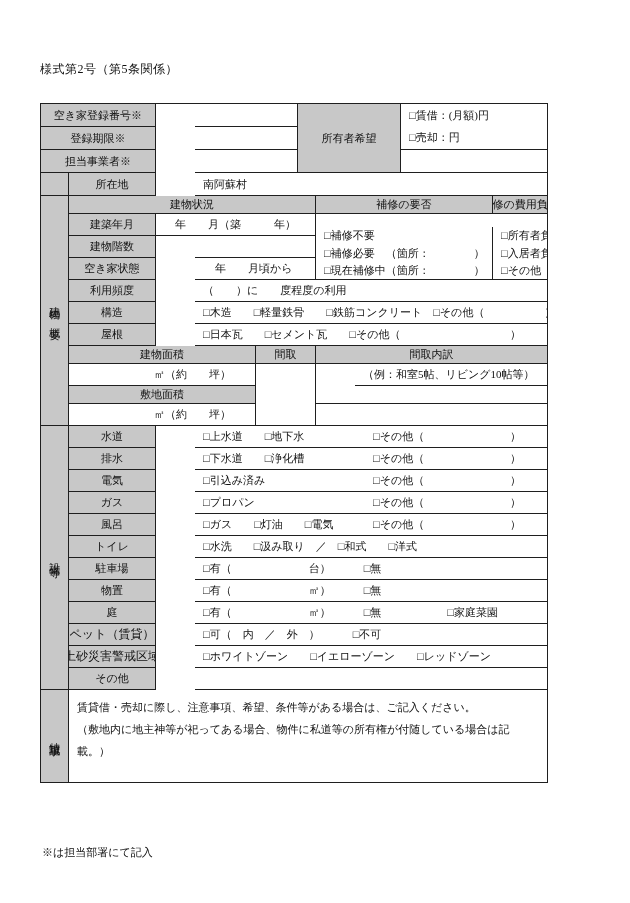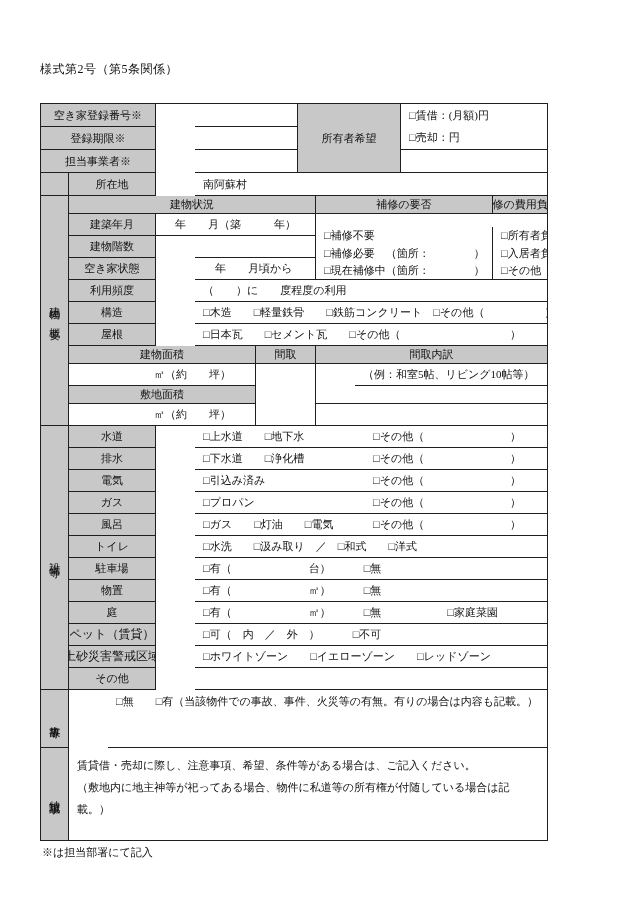--- a/index.html
+++ b/index.html
@@ -202,24 +202,20 @@
       <div class="c hd lbl-sm">ペット（賃貸）</div>
       <div class="c nr val">□可（　内　／　外　）　　　□不可</div>
 
       <div class="c hd lbl-xs">土砂災害警戒区域</div>
       <div class="c nr val">□ホワイトゾーン　　□イエローゾーン　　□レッドゾーン</div>
 
       <div class="c hd">その他</div>
       <div class="c nr val"></div>
     </div>
 
-    <div class="band b5">
-      <div class="c vlab tight">事故等</div>
-      <div class="c nr val topline">□無　　□有（当該物件での事故、事件、火災等の有無。有りの場合は内容も記載。）</div>
-    </div>
 
     <div class="band b6">
       <div class="c vlab tight nb">特記事項</div>
       <div class="c nr nb notes">
         <div class="nline">賃貸借・売却に際し、注意事項、希望、条件等がある場合は、ご記入ください。</div>
         <div class="nline">（敷地内に地主神等が祀ってある場合、物件に私道等の所有権が付随している場合は記載。）</div>
       </div>
     </div>
 
   </div>

